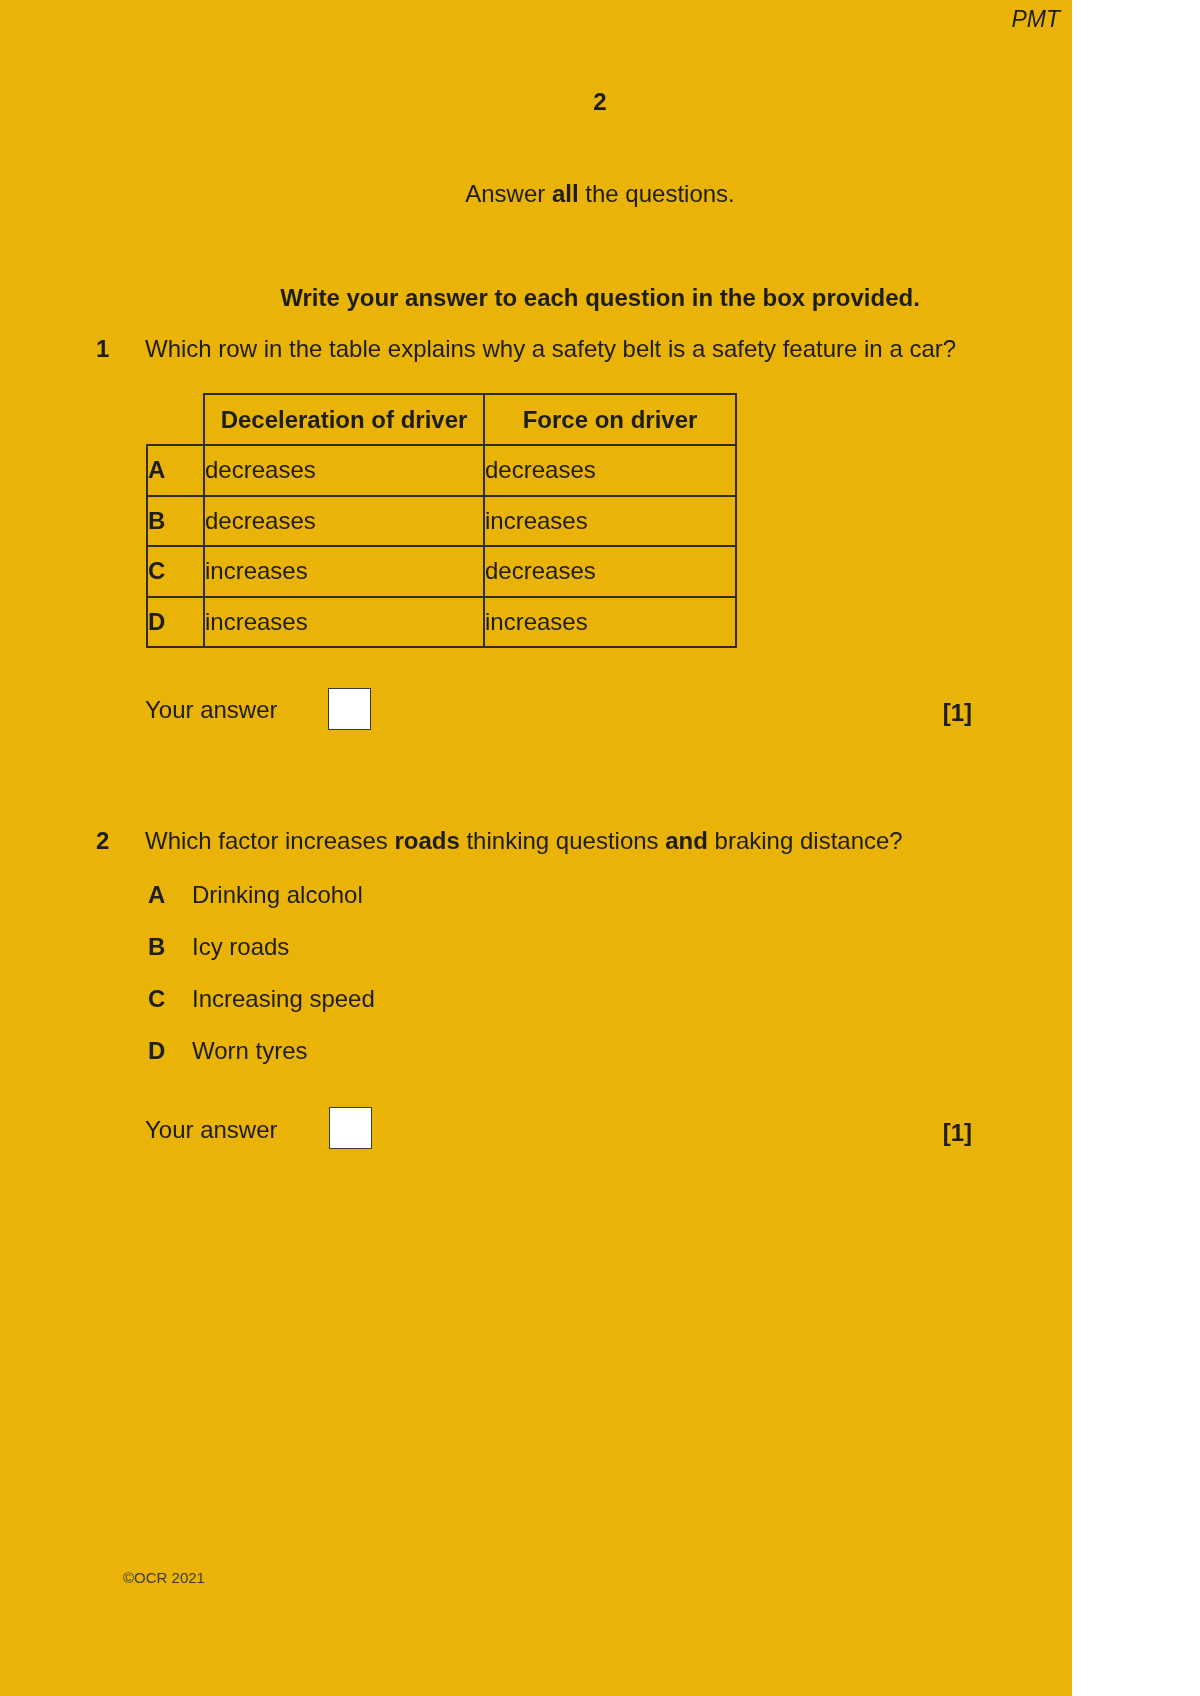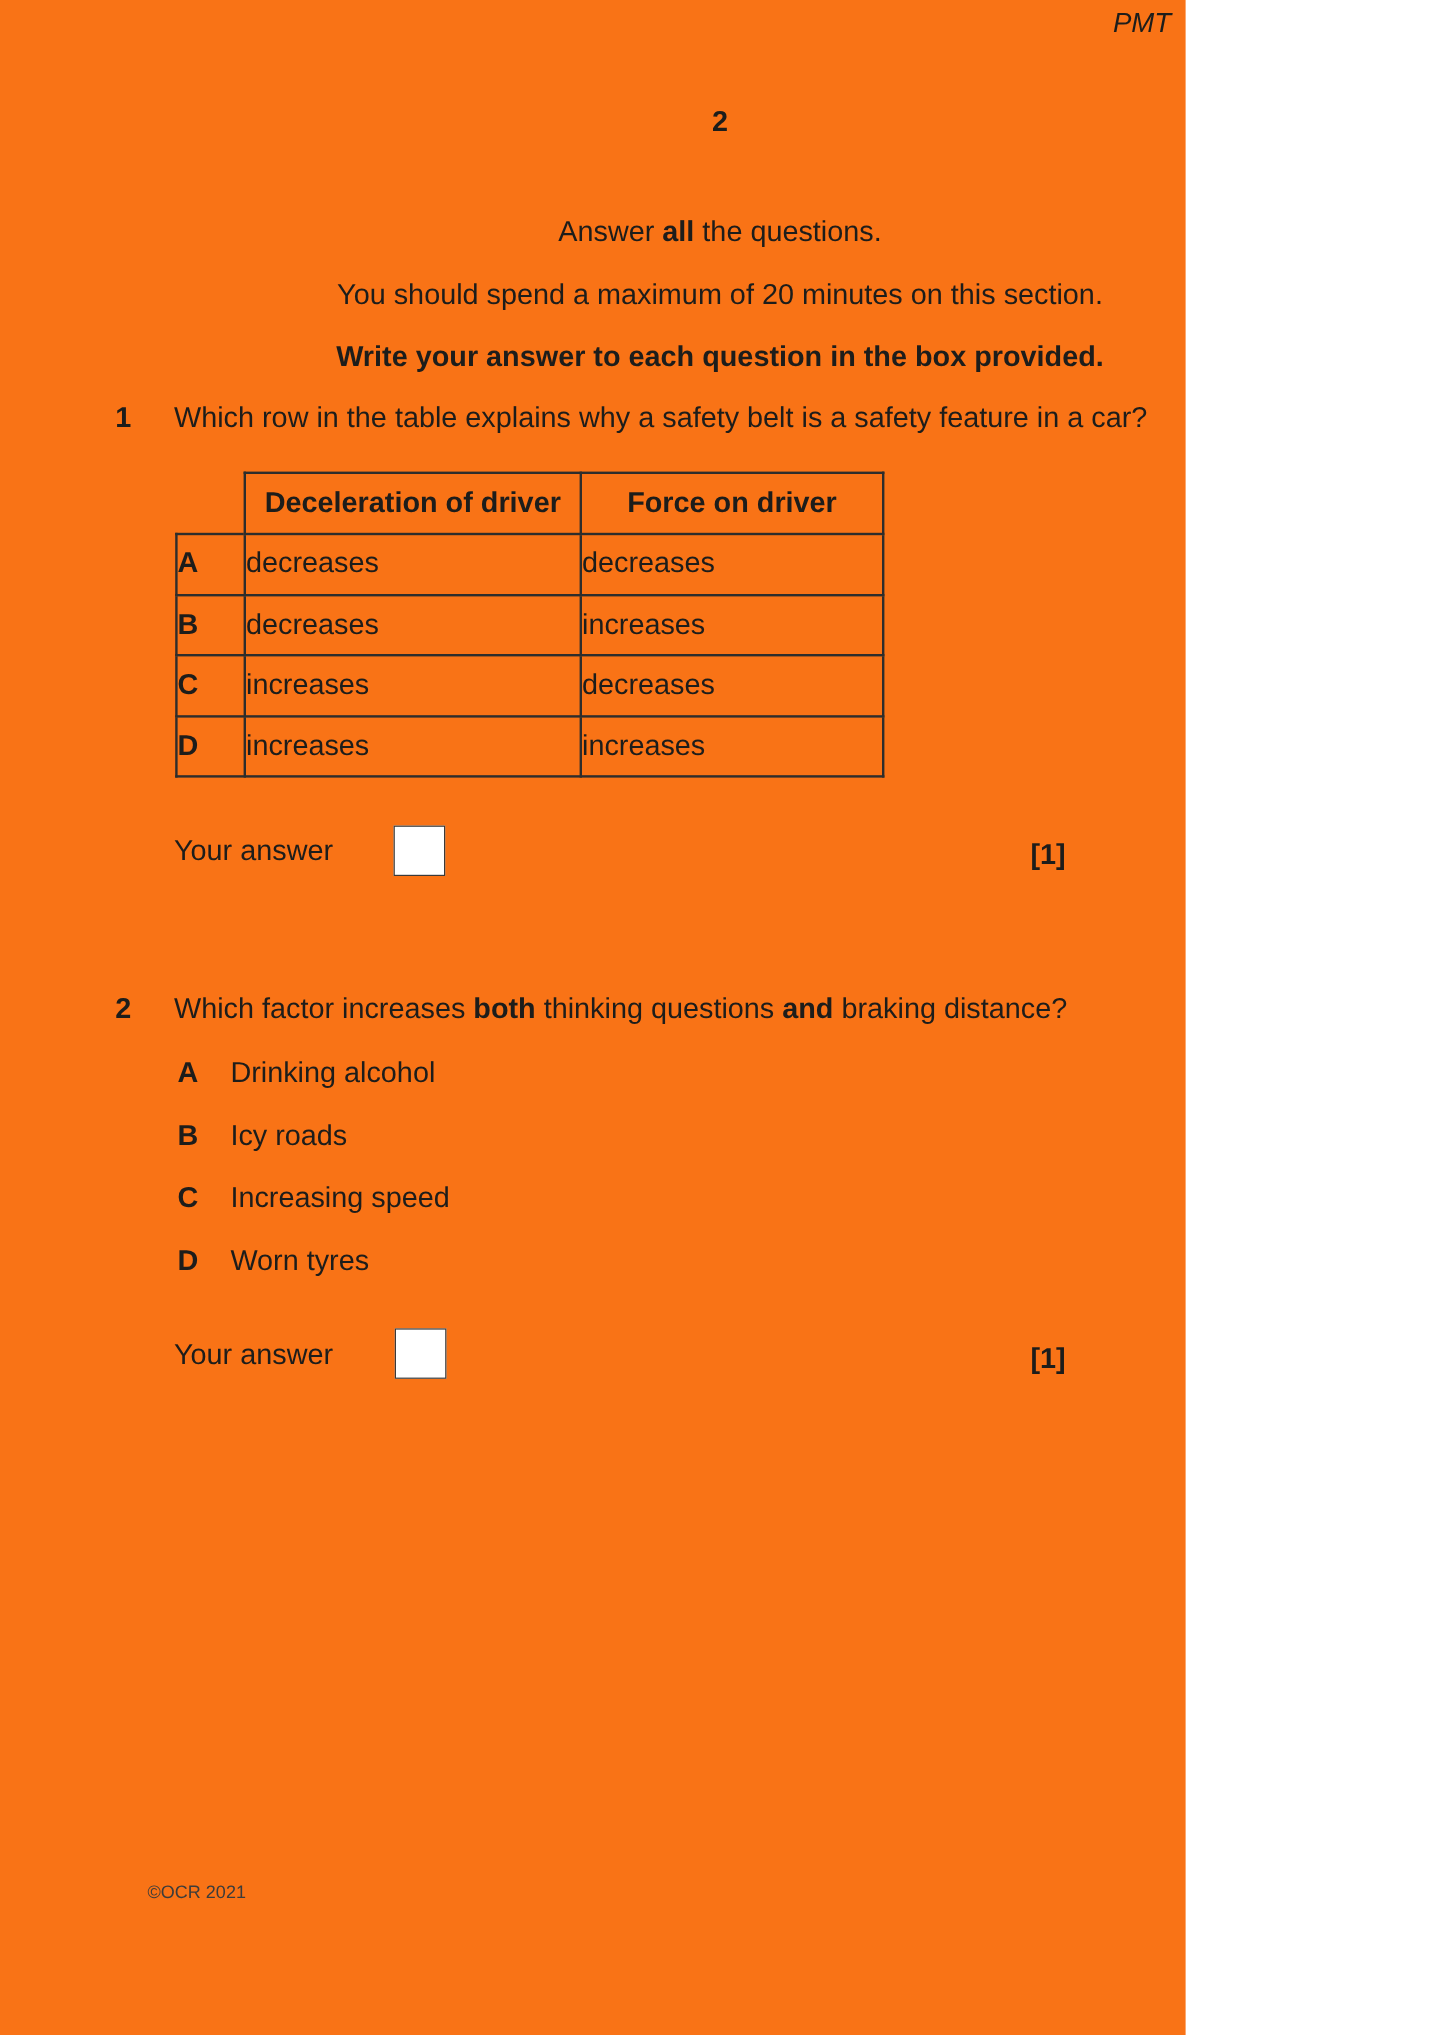--- a/index.html
+++ b/index.html
@@ -3,23 +3,23 @@
 <meta charset="utf-8">
 <style>
   * { margin: 0; padding: 0; box-sizing: border-box; }
   html, body { background: #ffffff; }
   body {
     font-family: "Liberation Sans", "DejaVu Sans", sans-serif;
     color: #1d1d1b;
   }
   .page {
     position: relative;
-    width: 988px;
+    width: 1072px;
     height: 1696px;
-    background: #f97316;
+    background: #eab308;
     overflow: hidden;
   }
   .abs { position: absolute; }
   .center-line {
     left: 0;
     width: 1200px;
     text-align: center;
     font-size: 24px;
     line-height: 28px;
   }
@@ -104,21 +104,20 @@
 <body>
 
 <div class="page">
 
   <div class="abs watermark">PMT</div>
 
   <div class="abs center-line bold" style="top:88px;">2</div>
 
   <div class="abs center-line" style="top:180px;"><span>Answer </span><strong>all</strong><span> the questions.</span></div>
 
-  <div class="abs center-line" style="top:232px;">You should spend a maximum of 20 minutes on this section.</div>
 
   <div class="abs center-line bold" style="top:284px;">Write your answer to each question in the box provided.</div>
 
   <div class="abs q-number" style="top:335px;">1</div>
   <div class="abs q-text" style="top:335px;">Which row in the table explains why a safety belt is a safety feature in a car?</div>
 
   <table class="abs q1-table">
     <tbody>
       <tr>
         <td class="no-border col-label"></td>
@@ -146,21 +145,21 @@
         <td>increases</td>
       </tr>
     </tbody>
   </table>
 
   <div class="abs answer-label" style="top:696px;">Your answer</div>
   <div class="abs answer-box" style="left:328px; top:688px;"></div>
   <div class="abs marks" style="top:699px;">[1]</div>
 
   <div class="abs q-number" style="top:827px;">2</div>
-  <div class="abs q-text" style="top:827px;"><span>Which factor increases </span><strong>both</strong><span> thinking questions </span><strong>and</strong><span> braking distance?</span></div>
+  <div class="abs q-text" style="top:827px;"><span>Which factor increases </span><strong>roads</strong><span> thinking questions </span><strong>and</strong><span> braking distance?</span></div>
 
   <div class="abs opt-label" style="top:881px;">A</div>
   <div class="abs opt-text" style="top:881px;">Drinking alcohol</div>
 
   <div class="abs opt-label" style="top:933px;">B</div>
   <div class="abs opt-text" style="top:933px;">Icy roads</div>
 
   <div class="abs opt-label" style="top:985px;">C</div>
   <div class="abs opt-text" style="top:985px;">Increasing speed</div>
 

